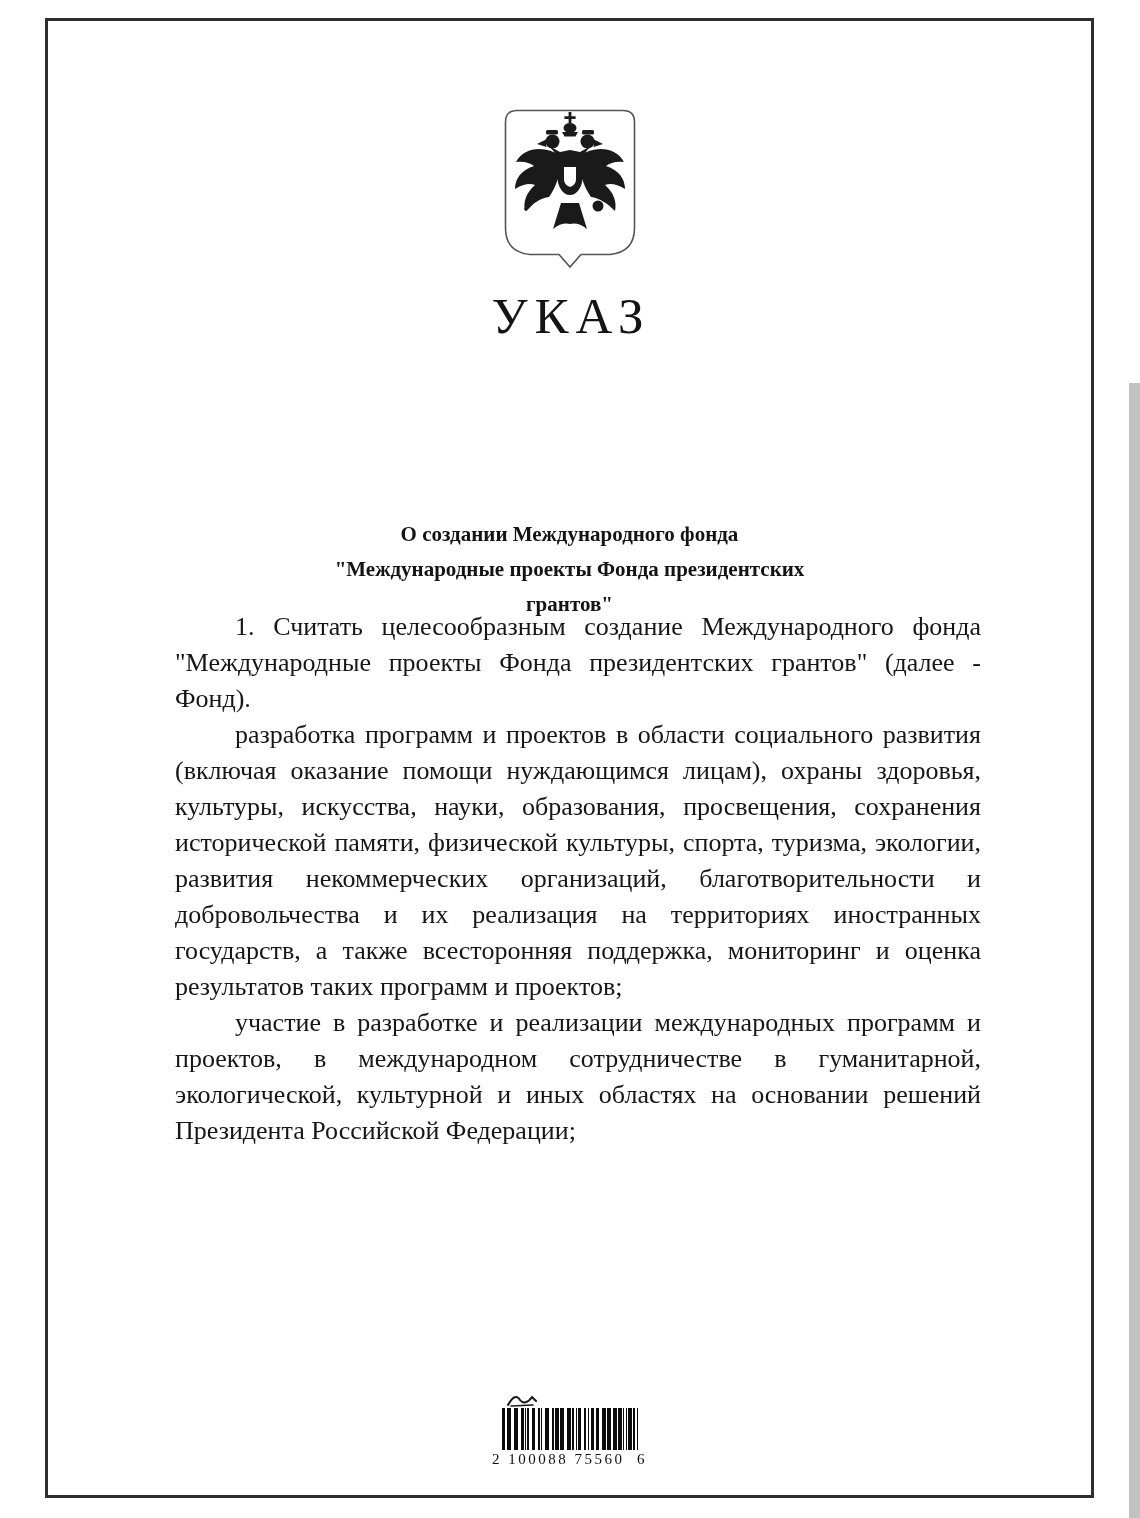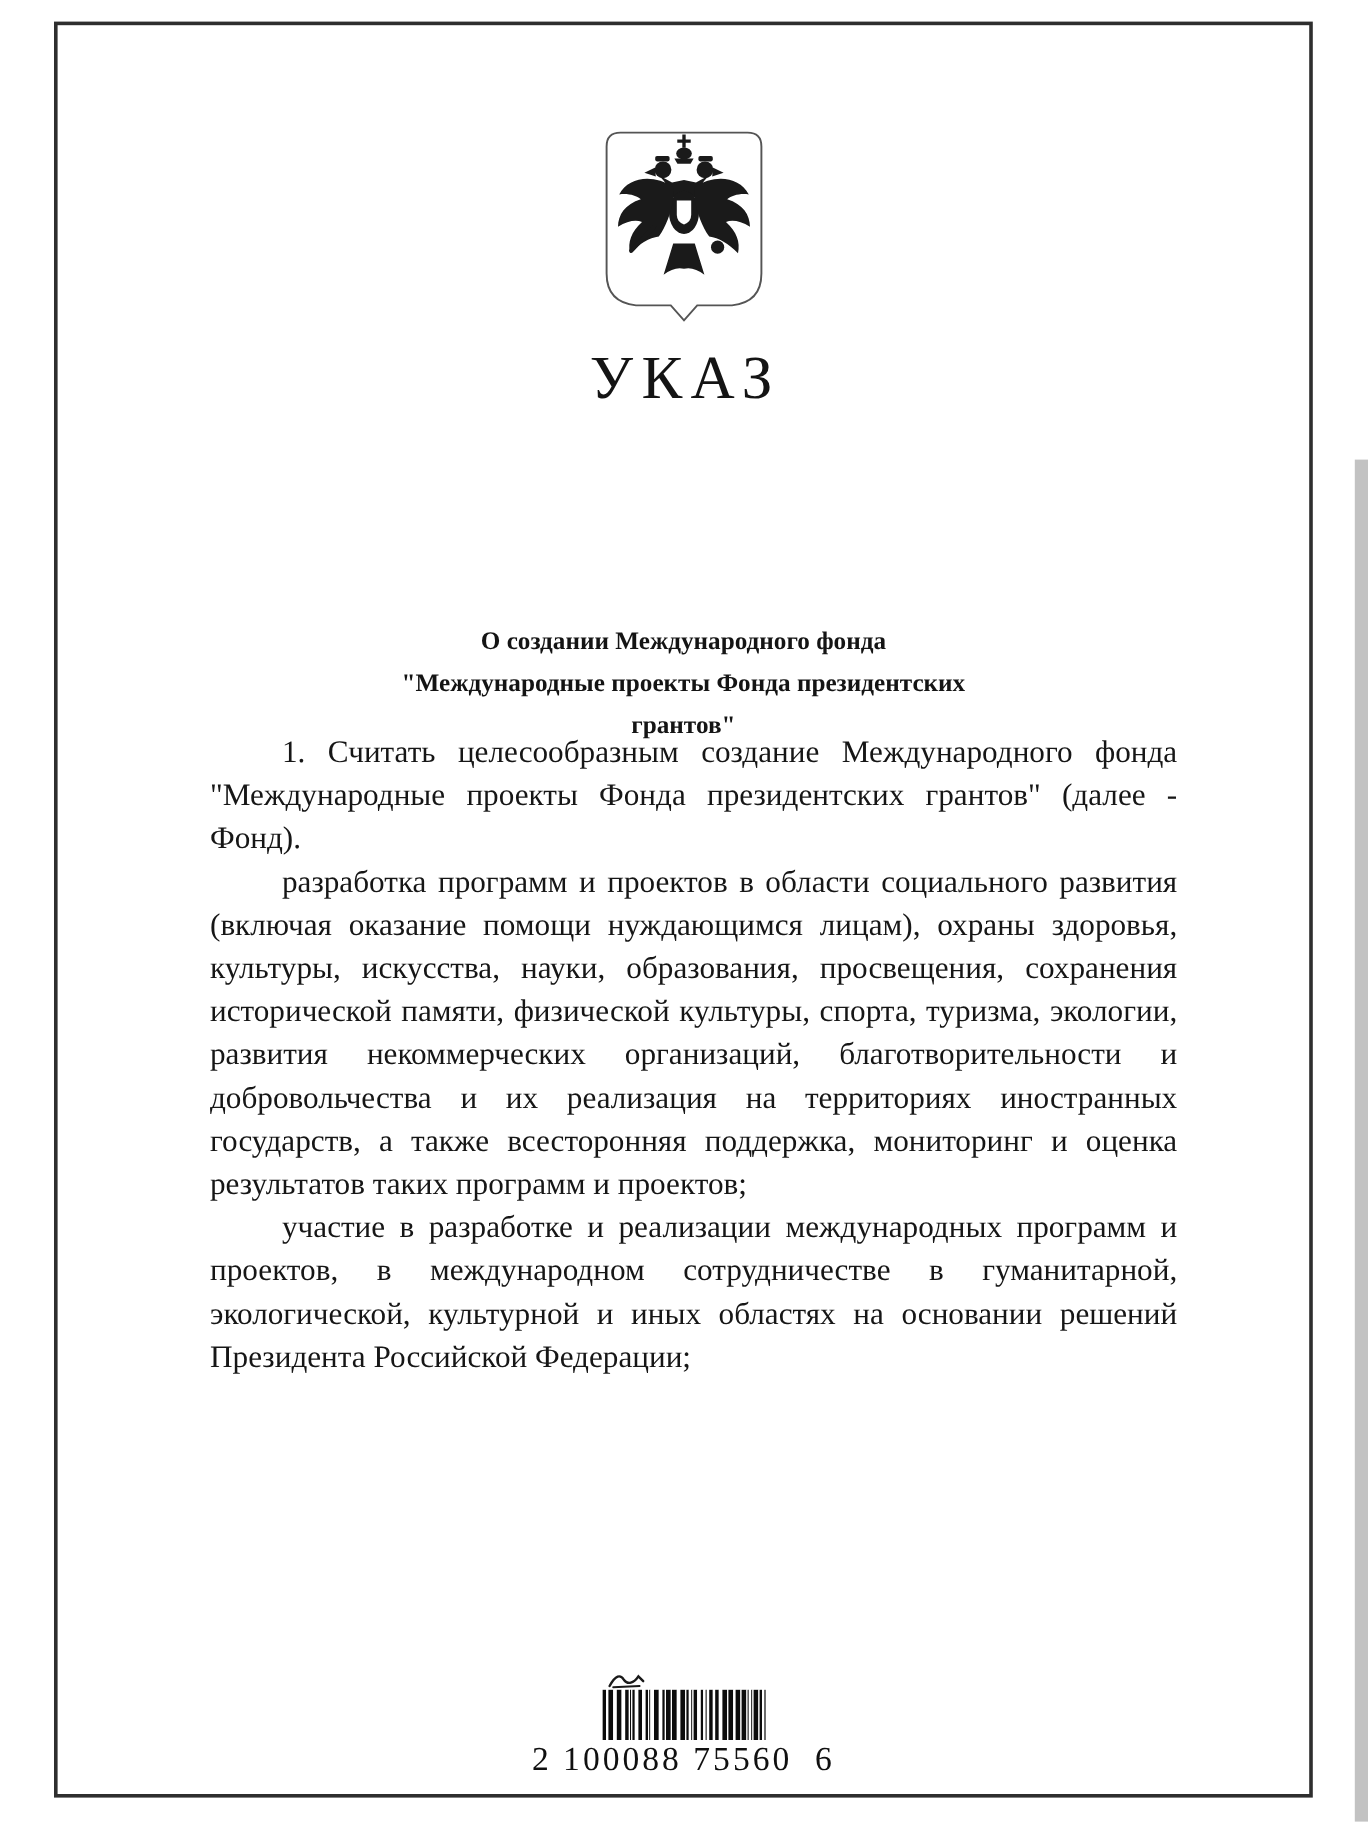--- a/index.html
+++ b/index.html
@@ -29,21 +29,21 @@
     font-size:26px; line-height:36px;
   }
   .doc-body p { margin:0; text-indent:60px; text-align:justify; }
   .barcode-block {
     position:absolute; top:1372px; left:0; right:0;
     display:flex; flex-direction:column; align-items:center;
   }
   .squiggle { transform:translateX(-48px); display:block; }
   .bars { width:136px; height:42px; display:flex; align-items:stretch; overflow:hidden; }
   .bars span { flex:0 0 auto; display:block; height:100%; }
-  .bar-num { font-size:28px; letter-spacing:2.5px; margin-top:1px; color:#101010; white-space:pre; }
+  .bar-num { font-size:15px; letter-spacing:2.5px; margin-top:1px; color:#101010; white-space:pre; }
   .scroll-thumb {
     position:absolute; right:0; top:383px; width:11px; height:1135px; background:#c2c2c2;
   }
 </style>
 </head>
 <body>
 
 <div class="page">
 
   <div class="emblem">

